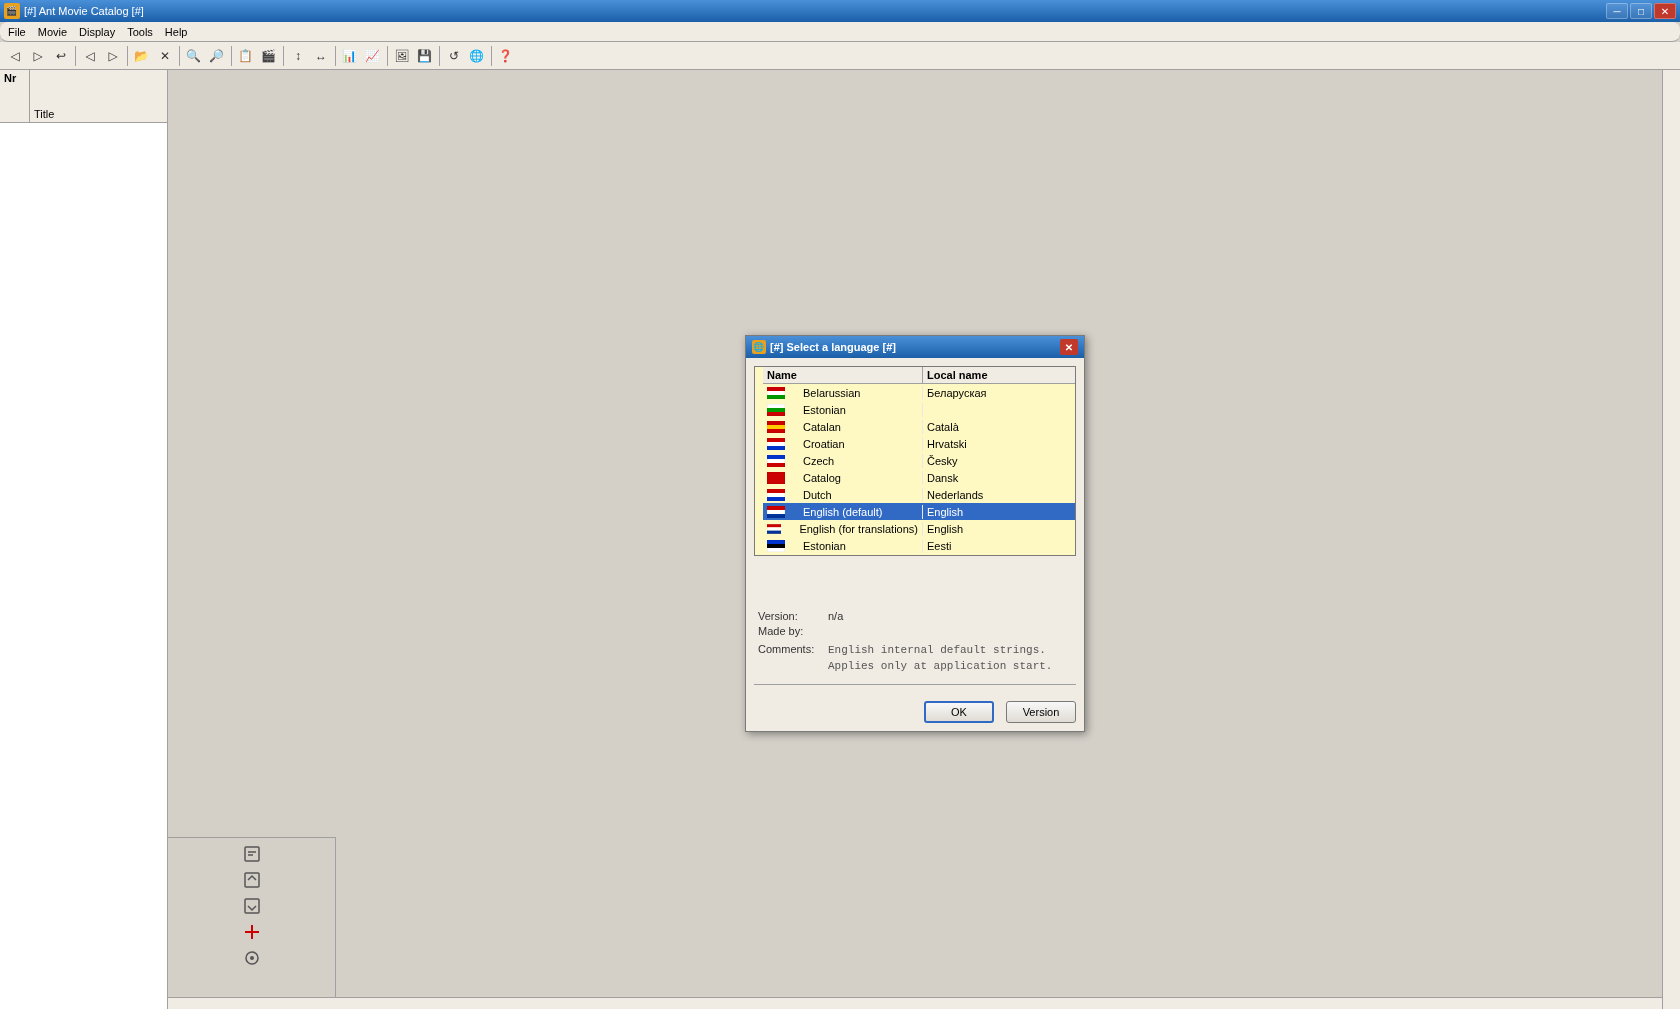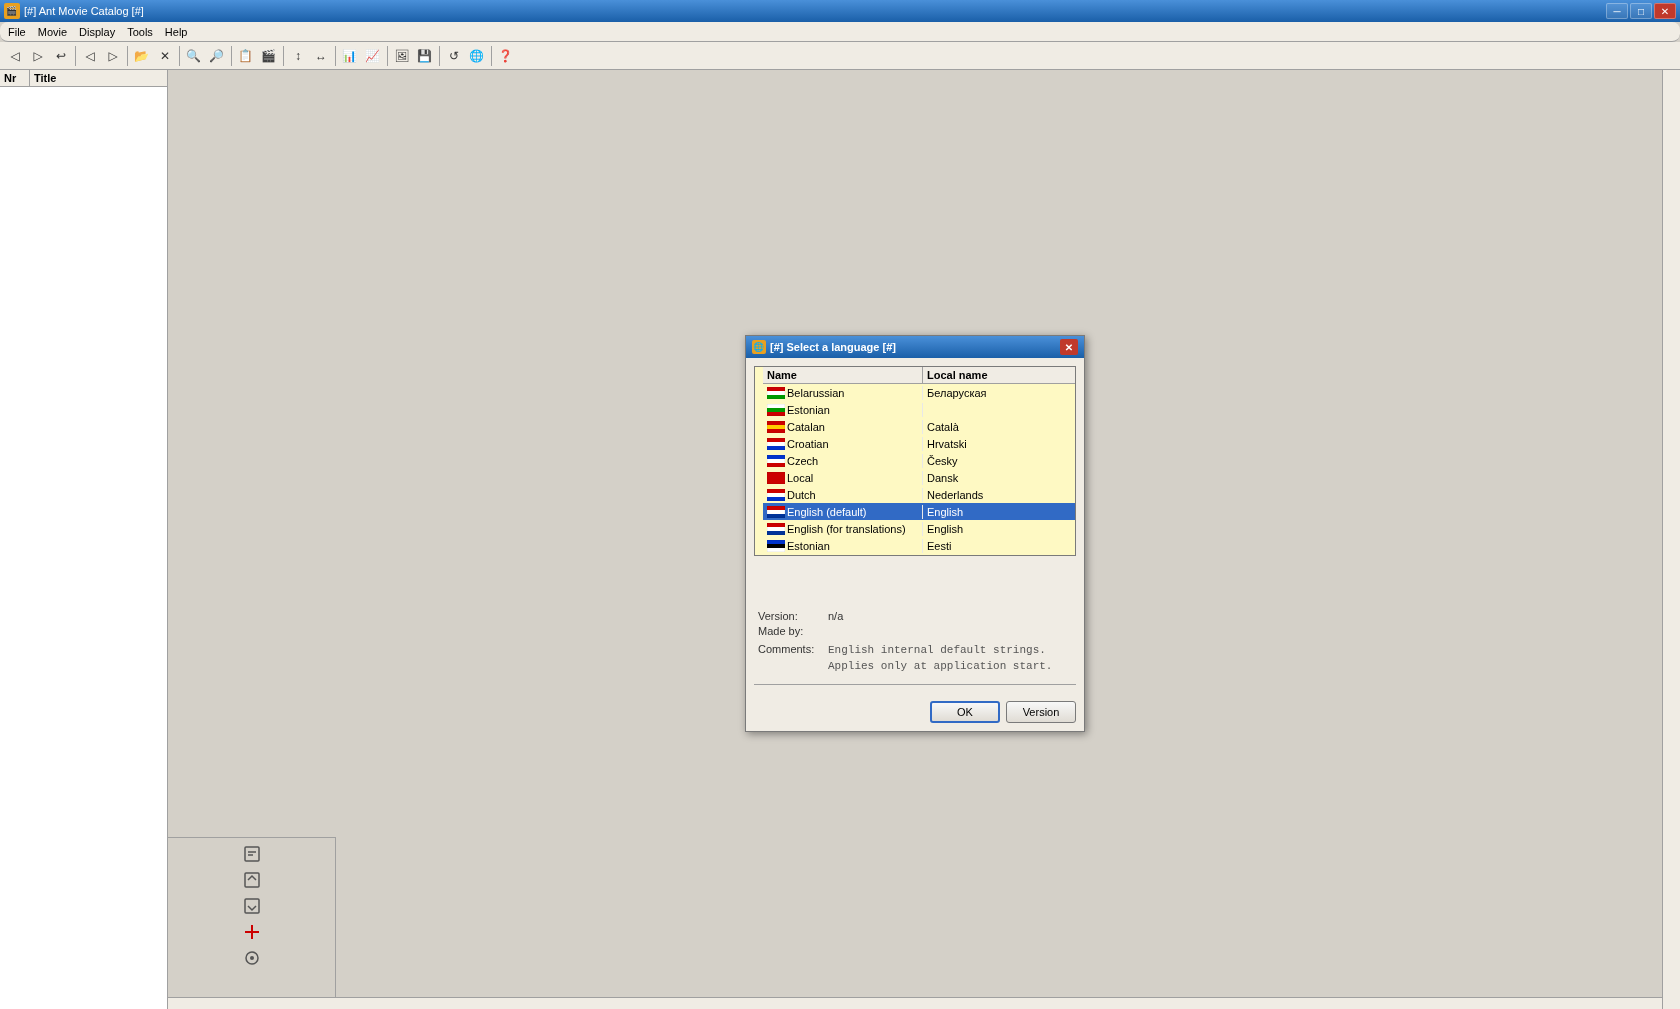--- a/index.html
+++ b/index.html
@@ -123,21 +123,22 @@
     }
     .col-nr {
       width: 30px;
       padding: 2px 4px;
       border-right: 1px solid #a0a0a0;
       font-weight: bold;
     }
     .col-title {
       flex: 1;
       padding: 2px 4px;
-      font-weight: bold;
+      font-weight: normal;
+      margin-top: 36px;
     }
     .left-panel-content { flex: 1; }
 
     
     .content-area {
       flex: 1;
       background: #d4d0c8;
       position: relative;
     }
 
@@ -252,21 +253,21 @@
       cursor: pointer;
       min-height: 17px;
     }
     .lang-row.selected { background: #316ac5; color: white; }
 
     .lang-row-name {
       width: 160px;
       padding: 1px 4px;
       display: flex;
       align-items: center;
-      gap: 2px;
+      gap: 18px;
       border-right: 1px solid #e8e8e8;
       overflow: hidden;
       white-space: nowrap;
     }
     .lang-row-local {
       flex: 1;
       padding: 1px 4px;
       overflow: hidden;
       white-space: nowrap;
     }
@@ -309,21 +310,21 @@
       height: 1px;
       background: #a0a0a0;
       margin: 4px 0;
     }
 
     
     .dialog-buttons {
       display: flex;
       justify-content: flex-end;
       padding: 4px 8px 8px;
-      gap: 6px;
+      gap: 12px;
     }
     .dlg-btn {
       min-width: 70px;
       height: 22px;
       background: linear-gradient(to bottom, #f8f8f8, #e0dcd4);
       border: 1px solid #7a7a7a;
       border-radius: 3px;
       cursor: pointer;
       font-size: 11px;
       display: flex;
@@ -494,21 +495,21 @@
                     <div class="lang-row-local">Česky</div>
                   </div>
                   <div class="lang-row">
                     <div class="lang-row-name">
                       <svg width="18" height="12" viewBox="0 0 18 12" xmlns="http://www.w3.org/2000/svg">
     <rect x="0" y="0" width="18" height="4" fill="#cc0000"></rect>
     <rect x="0" y="4" width="18" height="4" fill="#cc0000"></rect>
     <rect x="0" y="8" width="18" height="4" fill="#cc0000"></rect>
     <rect x="0" y="0" width="18" height="12" fill="none" stroke="rgba(0,0,0,0.2)" stroke-width="0.5"></rect>
   </svg>
-                      <span>Local</span>
+                      <span>Catalog</span>
                     </div>
                     <div class="lang-row-local">Dansk</div>
                   </div>
                   <div class="lang-row">
                     <div class="lang-row-name">
                       <svg width="18" height="12" viewBox="0 0 18 12" xmlns="http://www.w3.org/2000/svg">
     <rect x="0" y="0" width="18" height="4" fill="#cc0000"></rect>
     <rect x="0" y="4" width="18" height="4" fill="#ffffff"></rect>
     <rect x="0" y="8" width="18" height="4" fill="#0033cc"></rect>
     <rect x="0" y="0" width="18" height="12" fill="none" stroke="rgba(0,0,0,0.2)" stroke-width="0.5"></rect>

